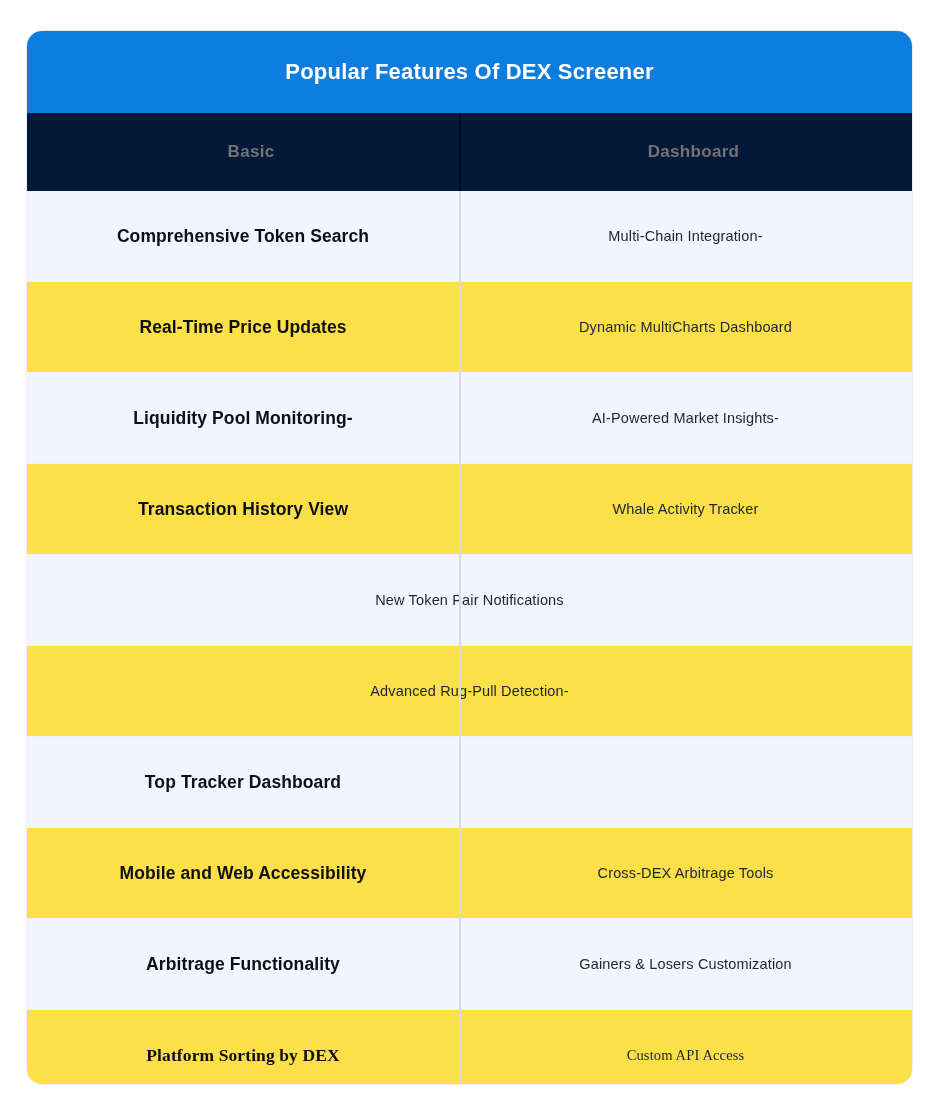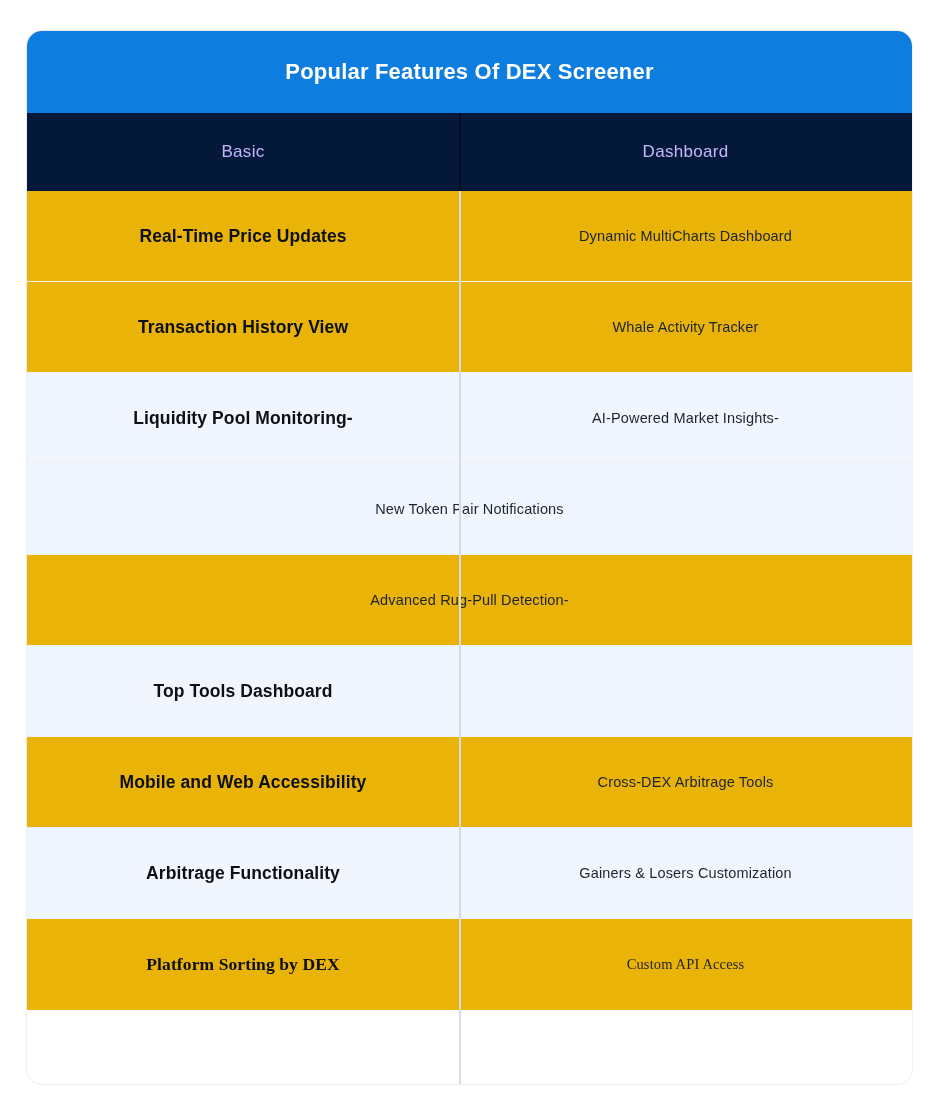--- a/index.html
+++ b/index.html
@@ -58,24 +58,25 @@
   .table-head {
     flex: 0 0 78px;
     background: #041939;
     display: flex;
     position: relative;
   }
   .table-head .head-cell {
     display: flex;
     align-items: center;
     justify-content: center;
-    color: #c4b5fd;
+    color: #737373;
     font-size: 17px;
-    font-weight: normal;
+    font-weight: bold;
     letter-spacing: 0.3px;
+    margin-left: 8px;
   }
   .head-cell.basic {
     flex: 0 0 432px;
   }
   .head-cell.advanced {
     flex: 1 1 auto;
   }
   .table-head .head-divider {
     position: absolute;
     left: 432px;
@@ -108,21 +109,21 @@
     border-bottom: 1px solid #eef1f7;
   }
   .trow:last-child {
     border-bottom: none;
     font-family: Liberation Serif, serif;
   }
   .trow.alt {
     background: #f1f5fd;
   }
   .trow.plain {
-    background: #eab308;
+    background: #fde047;
   }
 
   .cell {
     display: flex;
     align-items: center;
     justify-content: center;
     box-sizing: border-box;
     padding: 0 14px;
     text-align: center;
   }
@@ -152,46 +153,50 @@
 
     <div class="table-head">
       <div class="head-cell basic">Basic</div>
       <div class="head-divider"></div>
       <div class="head-cell advanced">Dashboard</div>
     </div>
 
     <div class="table-body">
       <div class="body-divider"></div>
 
+      <div class="trow alt">
+        <div class="cell basic">Comprehensive Token Search</div>
+        <div class="cell advanced">Multi-Chain Integration-</div>
+      </div>
 
       <div class="trow plain">
         <div class="cell basic">Real-Time Price Updates</div>
         <div class="cell advanced">Dynamic MultiCharts Dashboard</div>
       </div>
 
+      <div class="trow alt">
+        <div class="cell basic">Liquidity Pool Monitoring-</div>
+        <div class="cell advanced">AI-Powered Market Insights-</div>
+      </div>
+
       <div class="trow plain">
         <div class="cell basic">Transaction History View</div>
         <div class="cell advanced">Whale Activity Tracker</div>
       </div>
 
       <div class="trow alt">
-        <div class="cell basic">Liquidity Pool Monitoring-</div>
-        <div class="cell advanced">AI-Powered Market Insights-</div>
-      </div>
-
-      <div class="trow alt">
         <div class="cell advanced">New Token Pair Notifications</div>
       </div>
 
       <div class="trow plain">
         <div class="cell advanced">Advanced Rug-Pull Detection-</div>
       </div>
 
       <div class="trow alt">
-        <div class="cell basic">Top Tools Dashboard</div>
+        <div class="cell basic">Top Tracker Dashboard</div>
       </div>
 
       <div class="trow plain">
         <div class="cell basic">Mobile and Web Accessibility</div>
         <div class="cell advanced">Cross-DEX Arbitrage Tools</div>
       </div>
 
       <div class="trow alt">
         <div class="cell basic">Arbitrage Functionality</div>
         <div class="cell advanced">Gainers &amp; Losers Customization</div>

